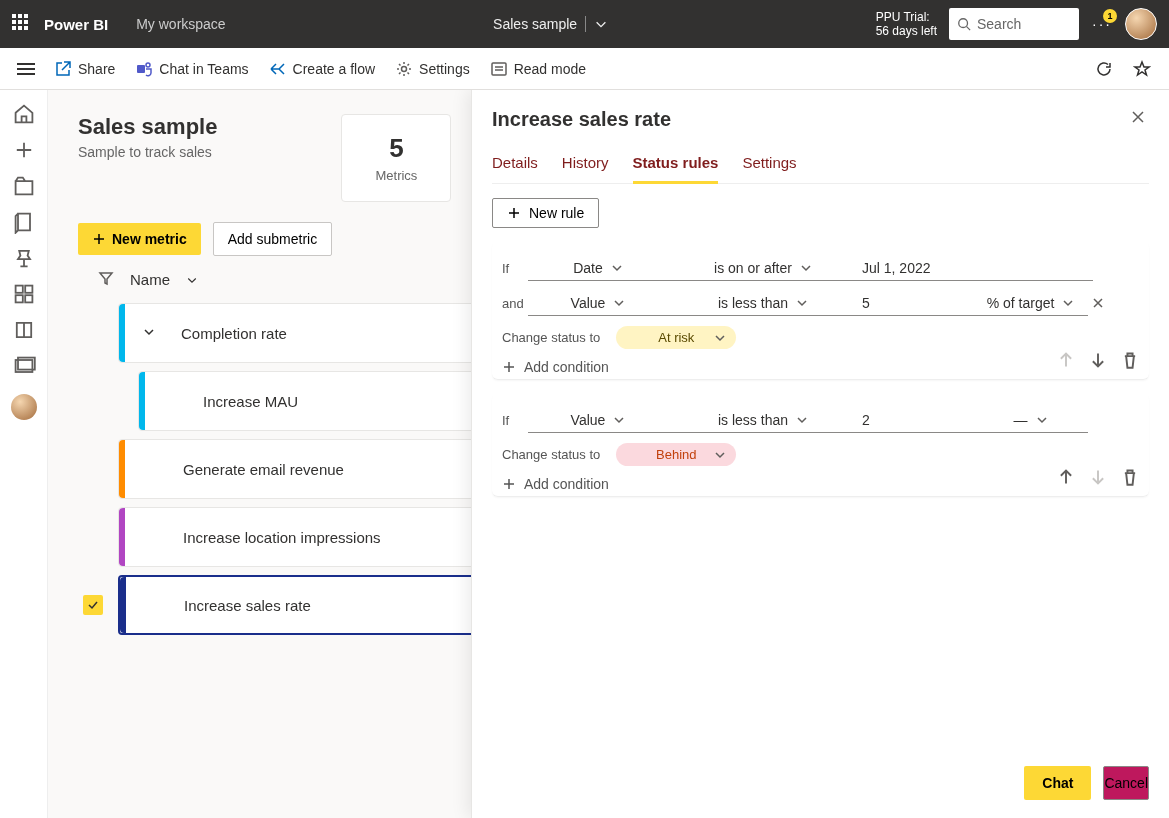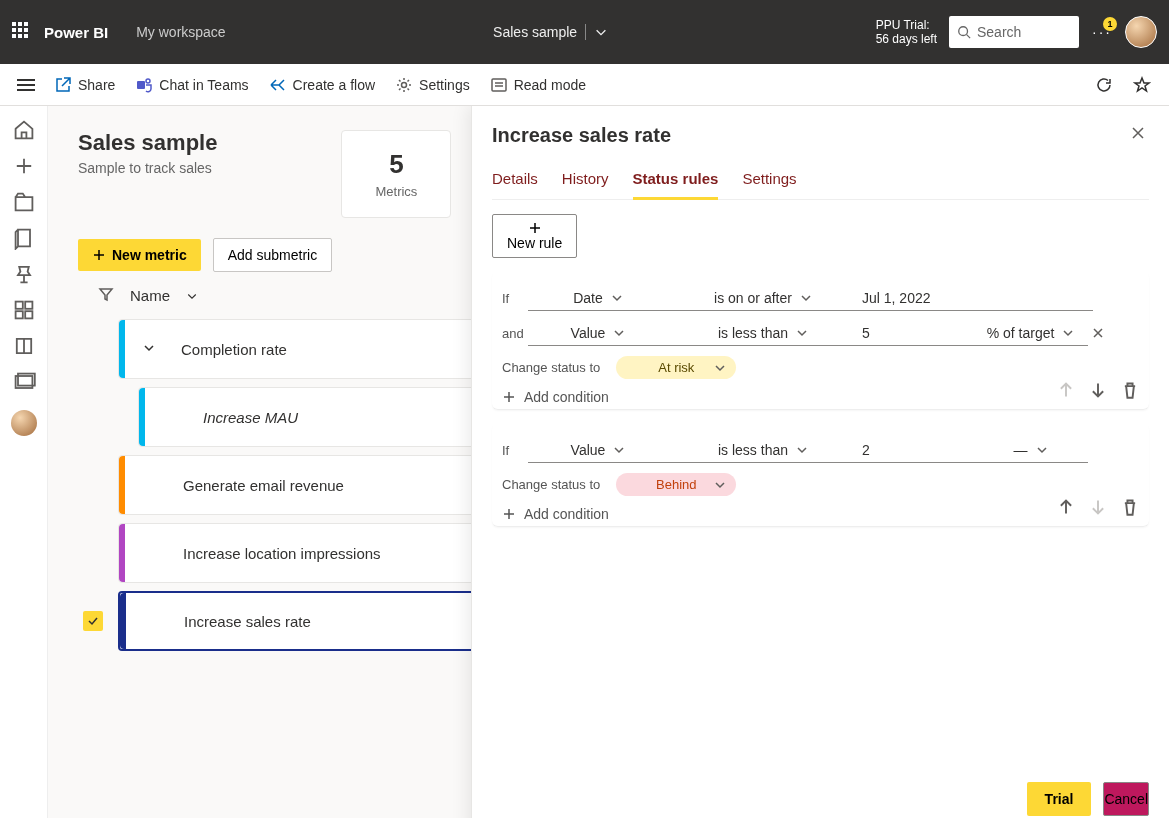--- a/index.html
+++ b/index.html
@@ -1,17 +1,17 @@
 <!DOCTYPE html>
 <html><head>
 <meta charset="utf-8">
 <style>
   * { box-sizing: border-box; }
   html, body { margin:0; padding:0; font-family: "Segoe UI", Arial, sans-serif; font-size:14px; color:#323130; background:#faf9f8; height:818px; width:1169px; overflow:hidden; }
-  .topbar { height:64px; background:#323130; color:#fff; display:flex; align-items:center; padding:0 12px; gap:12px; }
+  .topbar { height:48px; background:#323130; color:#fff; display:flex; align-items:center; padding:0 12px; gap:12px; }
   .waffle { width:20px; height:20px; display:grid; grid-template-columns:repeat(3,4px); grid-template-rows:repeat(3,4px); gap:2px; }
   .waffle div { background:#fff; }
   .topbar .brand { font-weight:600; font-size:15px; }
   .topbar .ws { color:#ccc; font-size:14px;margin-left:16px; }
   .topbar .center { flex:1; display:flex; justify-content:center; align-items:center; gap:8px; color:#eee; }
   .vline { width:1px; height:16px; background:#888; }
   .chev { width:14px; height:14px; }
   .topbar .right { display:flex; align-items:center; gap:12px; }
   .trial { font-size:12px; text-align:left; line-height:1.2; }
   .searchbox { background:#fff; height:32px; width:130px; display:flex; align-items:center; padding:0 8px; border-radius:2px; color:#666; gap:6px; }
@@ -64,21 +64,21 @@
   .panel { position:absolute; top:0; right:0; bottom:0; width:698px; background:#fff; border-left:1px solid #e7e6e4; box-shadow:-4px 0 16px rgba(0,0,0,.08); display:flex; flex-direction:column; }
   .phead { padding:16px 20px 0; }
   .phead .pt { display:flex; justify-content:space-between; align-items:center; }
   .phead h2 { margin:0; font-size:20px; font-weight:600; }
   .close-x { font-size:16px; color:#605e5c; cursor:pointer; padding:4px; }
   .tabs { display:flex; gap:24px; margin-top:14px; border-bottom:1px solid #eee; }
   .tabs .tab { padding:8px 0 10px; font-size:15px; color:#7f1d1d; cursor:pointer; }
   .tabs .tab.active { font-weight:600; border-bottom:3px solid #fdd835; margin-bottom:-1px; }
 
   .pbody { flex:1; overflow:auto; padding:14px 20px; }
-  .newrule { border:1px solid #8a8886; background:#fff; padding:6px 14px; display:inline-flex; align-items:center; cursor:pointer; font-size:14px; border-radius:2px;flex-direction:column; }
+  .newrule { border:1px solid #8a8886; background:#fff; padding:6px 14px; display:inline-flex; align-items:center; gap:8px; cursor:pointer; font-size:14px; border-radius:2px; }
 
   .rulecard { border-bottom:1px solid #eee; border-radius:6px; padding:14px 10px 10px; margin-top:14px; box-shadow:0 1px 2px rgba(0,0,0,.04); }
   .rline { display:flex; align-items:center; margin-bottom:10px; }
   .rlab { width:26px; font-size:13px; color:#555; }
   .dd { border:none; border-bottom:1px solid #8a8886; background:transparent; padding:4px 4px; font-size:14px; display:flex; align-items:center; justify-content:center; gap:8px; cursor:pointer; }
   .dd.w1 { width:140px; }
   .dd.w2 { width:190px; }
   .dd.w3 { width:115px; }
   .txt { border:none; border-bottom:1px solid #8a8886; background:transparent; padding:4px 4px; font-size:14px; width:115px; }
   .txt.long{ width:235px; }
@@ -305,21 +305,21 @@
             <span class="mname" style="margin-left: 14px;">Completion rate</span>
             <span class="note-badge" style="margin-left: auto;"><svg width="16" height="16" viewBox="0 0 16 16">
                 <path d="M2 3h12v8H8l-3 3v-3H2z"></path>
               </svg><span class="yd">1</span></span>
           </div>
         </div>
         <div class="mrow">
           <div class="checkcell"></div>
           <div class="mcard depth1">
             <div class="bar" style="background: rgb(0, 183, 236);"></div>
-            <span class="mname" style="margin-left: 50px; font-style: italic;">Increase MAU</span>
+            <span class="mname" style="margin-left: 50px;">Increase MAU</span>
           </div>
         </div>
         <div class="mrow">
           <div class="checkcell"></div>
           <div class="mcard">
             <div class="bar" style="background: rgb(255, 140, 0);"></div>
             <span class="mname" style="margin-left: 50px;">Generate email revenue</span>
           </div>
         </div>
         <div class="mrow">
@@ -498,18 +498,18 @@
                     <path d="M3 4h8M5 4V2h4v2M4 4l1 9h4l1-9"></path>
                   </svg>
                 </span>
               </div>
             </div>
           </div>
 
       </div>
 
       <div class="pfoot">
-        <button class="save-btn">Trial</button>
+        <button class="save-btn">Chat</button>
         <button class="cancel-btn">Cancel</button>
       </div>
     </div>
   </div>
 </div>
 
 </body></html>

